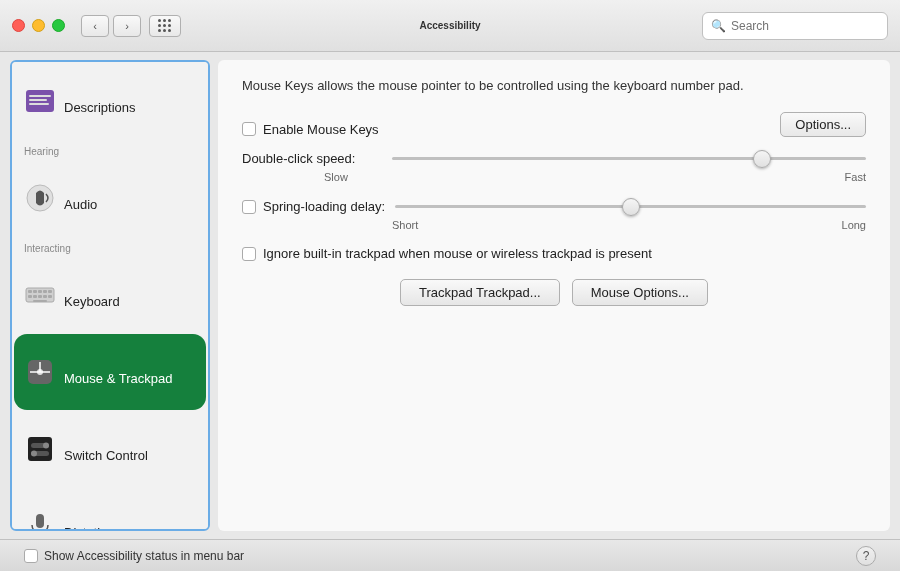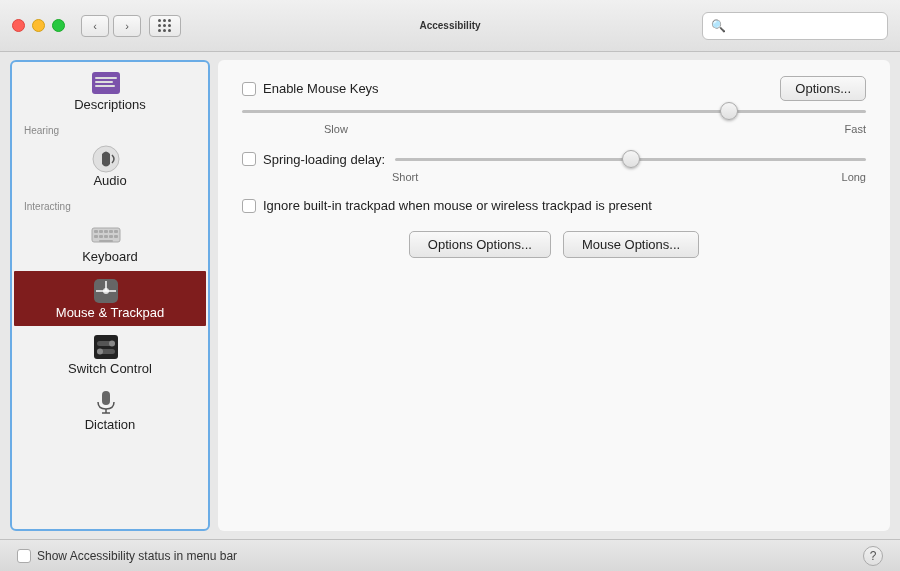--- a/index.html
+++ b/index.html
@@ -134,30 +134,29 @@
     }
 
     .sidebar-section-label {
       font-size: 10px;
       color: #888;
       padding: 6px 12px 2px;
     }
 
     .sidebar-item {
       display: flex;
-      align-items: center;
-      padding: 6px 10px;
+      align-items: flex-end;
+      padding: 24px 10px;
       cursor: pointer;
       border-radius: 4px;
       margin: 1px 2px;
-      flex-direction: column;
     }
     .sidebar-item.active {
-      background: #7f1d1d;
-      border-radius: 1px;
+      background: #15803d;
+      border-radius: 13px;
     }
     .sidebar-item.active .item-label {
       color: white;
     }
     .item-icon {
       width: 32px;
       height: 28px;
       margin-right: 8px;
       flex-shrink: 0;
       display: flex;
@@ -180,21 +179,22 @@
 
     .content-description {
       font-size: 13px;
       color: #333;
       line-height: 1.5;
       margin-bottom: 16px;
     }
 
     .row {
       display: flex;
-      align-items: center;
+      align-items: flex-end;
+      margin-bottom: 12px;
     }
 
     .checkbox-label {
       display: flex;
       align-items: center;
       gap: 7px;
       font-size: 13px;
       color: #222;
     }
     .checkbox {
@@ -296,21 +296,21 @@
       cursor: pointer;
     }
 
     
     .bottom-bar {
       height: 32px;
       background: linear-gradient(to bottom, #e8e8e8, #d8d8d8);
       border-top: 1px solid #c0c0c0;
       display: flex;
       align-items: center;
-      padding: 0 17px;
+      padding: 0 24px;
     }
     .bottom-checkbox-label {
       display: flex;
       align-items: center;
       gap: 6px;
       font-size: 12px;
       color: #333;
     }
     .help-btn {
       margin-left: auto;
@@ -349,20 +349,21 @@
         <div class="grid-dot"></div>
         <div class="grid-dot"></div>
       <div class="grid-dot"></div>
         <div class="grid-dot"></div>
         <div class="grid-dot"></div>
     </div>
   </div>
   <div class="titlebar-title">Accessibility</div>
   <div class="search-box">
     <span class="search-icon">🔍</span>
+    <input class="search-input" type="text" placeholder="Search" style="">
   </div>
 </div>
 
 <div class="main">
 
   <div class="sidebar">
 
     <div class="sidebar-item">
       <div class="item-icon">
         <svg width="28" height="22" viewBox="0 0 28 22">
@@ -445,31 +446,33 @@
           <line x1="8" y1="24" x2="16" y2="24" stroke="#555" stroke-width="1.5"></line>
         </svg>
       </div>
       <span class="item-label">Dictation</span>
     </div>
 
   </div>
 
   <div class="content">
 
+    <p class="content-description">Mouse Keys allows the mouse pointer to be controlled using the keyboard number pad.</p>
 
     <div class="row">
       <label class="checkbox-label">
         <div class="checkbox"></div>
         <span>Enable Mouse Keys</span>
       </label>
       <button class="options-btn">Options...</button>
     </div>
 
     <div class="slider-section">
       <div class="slider-row">
+        <span class="slider-label">Double-click speed:</span>
         <div class="slider-wrapper">
           <div class="slider-track">
             <div class="slider-thumb" style="left: 78%;"></div>
           </div>
         </div>
       </div>
       <div class="slider-labels" style="margin-left: 82px;">
         <span class="slider-end-label">Slow</span>
         <span class="slider-end-label">Fast</span>
       </div>
@@ -492,21 +495,21 @@
         <span class="slider-end-label">Long</span>
       </div>
     </div>
 
     <div class="ignore-row">
       <div class="checkbox" style="margin-top:2px;"></div>
       <span class="ignore-text">Ignore built-in trackpad when mouse or wireless trackpad is present</span>
     </div>
 
     <div class="bottom-buttons">
-      <button class="action-btn">Options Options...</button>
+      <button class="action-btn">Trackpad Trackpad...</button>
       <button class="action-btn">Mouse Options...</button>
     </div>
 
   </div>
 </div>
 
 <div class="bottom-bar">
   <label class="bottom-checkbox-label">
     <div class="checkbox"></div>
     <span>Show Accessibility status in menu bar</span>

